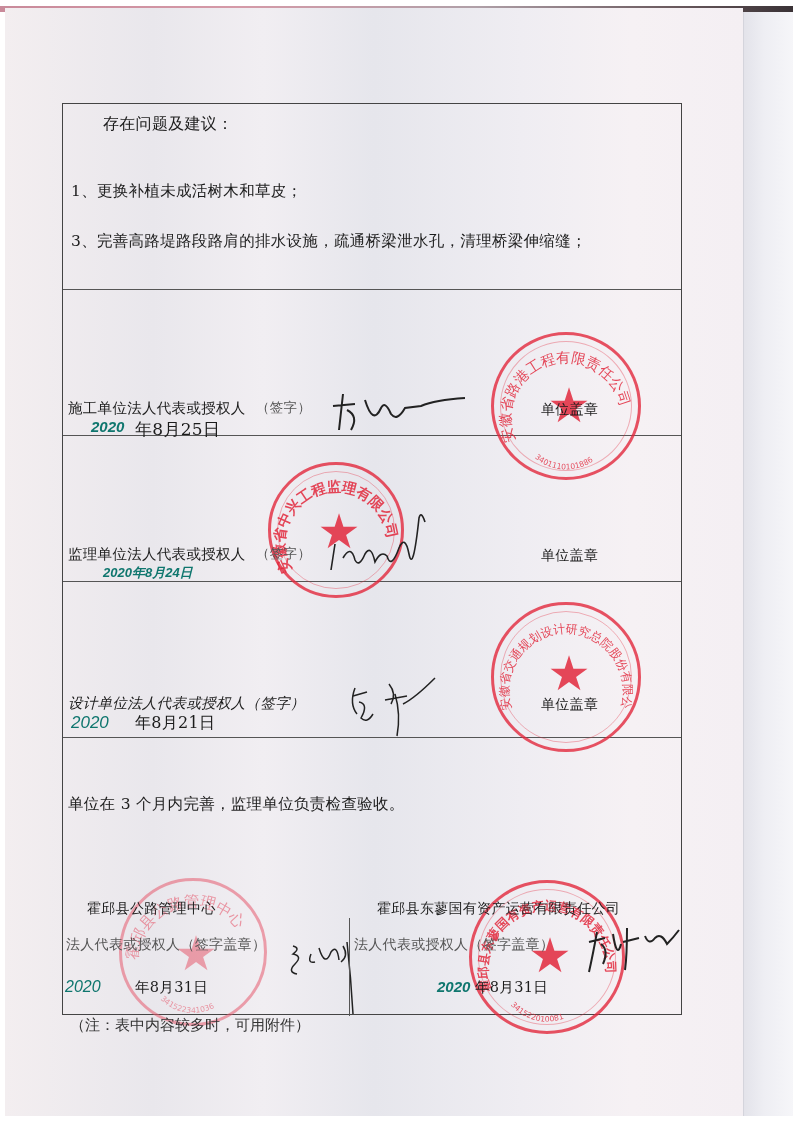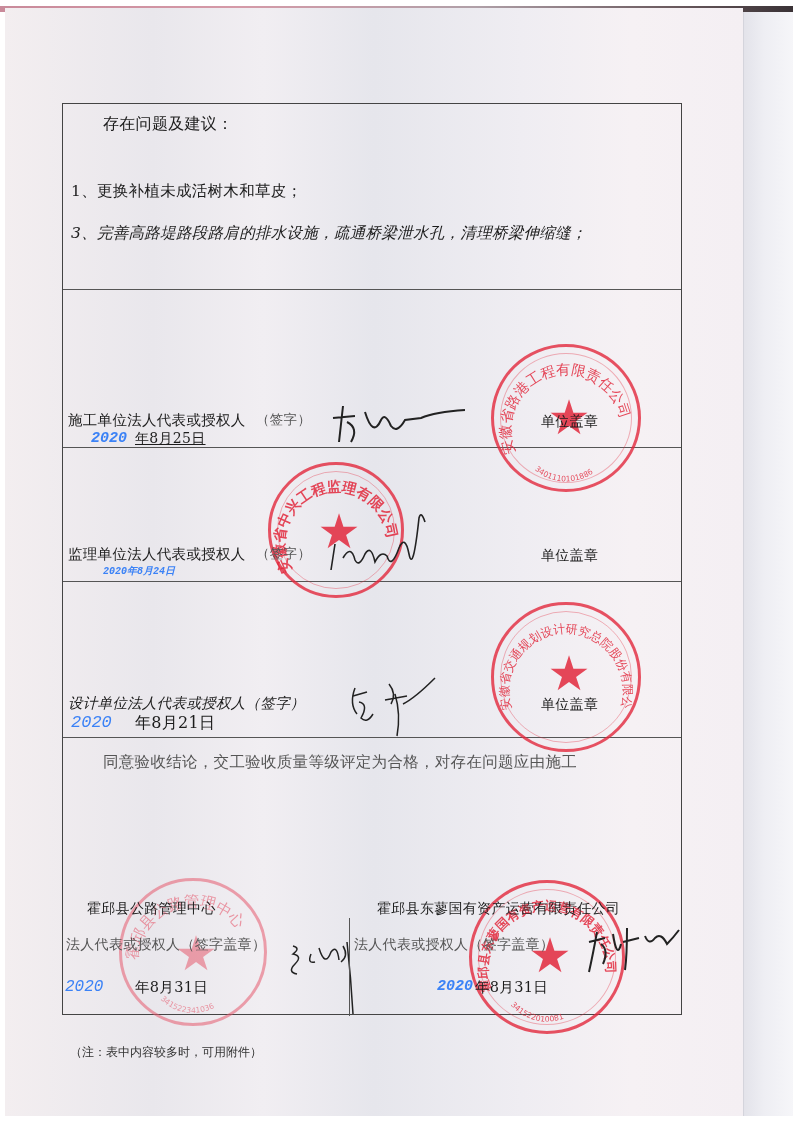--- a/index.html
+++ b/index.html
@@ -22,49 +22,49 @@
     border-left:1px solid #d4d4dc;
   }
   .table {
     position:absolute; left:62px; top:103px; width:620px; height:912px;
     border:1.5px solid #444; box-sizing:border-box;
   }
   .row { position:absolute; left:0; width:100%; border-bottom:1.3px solid #555; box-sizing:border-box; }
   .row.last { border-bottom:none; }
   .txt { position:absolute; color:#1c1c1c; font-size:15.5px; white-space:nowrap; letter-spacing:0.3px; }
   .txt.gray { color:#555; }
-  .hand { position:absolute; color:#3b82f6; font-family:Liberation Mono, monospace; font-style:italic; font-size:15px; white-space:nowrap; }
+  .hand { position:absolute; color:#0f766e; font-family:Liberation Sans, sans-serif; font-style:italic; font-size:15px; white-space:nowrap; }
   .stamp { position:absolute; border-radius:50%; border:3px solid rgba(226,40,60,0.8); box-sizing:border-box; }
   .stamp .inner-ring { position:absolute; inset:6px; border-radius:50%; border:0.8px solid rgba(226,40,60,0.35); }
   .stamp svg { position:absolute; left:0; top:0; width:100%; height:100%; overflow:visible; }
   .star { position:absolute; color:rgba(226,40,60,0.85); font-size:48px; line-height:1; transform:translate(-50%,-50%); }
   .sig { position:absolute; }
-  .note { position:absolute; left:70px; top:1044px; font-size:12px; color:#333; }
+  .note { position:absolute; left:70px; top:1016px; font-size:15px; color:#333; }
   .vline { position:absolute; width:1.3px; background:#555; }
 </style>
 </head>
 <body>
 
 <div class="top-edge"></div>
 <div class="page"></div>
 <div class="right-strip"></div>
 
 <div class="table">
 
   <div class="row" style="top:0;height:186px;">
     <div class="txt" style="left:40px;top:10px;font-size:16px;">存在问题及建议：</div>
     <div class="txt" style="left:8px;top:77px;">1、更换补植未成活树木和草皮；</div>
-    <div class="txt" style="left:8px;top:119px;font-style:italic;">3、完善高路堤路段路肩的排水设施，疏通桥梁泄水孔，清理桥梁伸缩缝；</div>
+    <div class="txt" style="left:8px;top:127px;">3、完善高路堤路段路肩的排水设施，疏通桥梁泄水孔，清理桥梁伸缩缝；</div>
   </div>
 
-  <div class="row" style="top:198px;height:146px;">
+  <div class="row" style="top:186px;height:146px;">
     <div class="txt" style="left:5px;top:109px;font-size:14.5px;">施工单位法人代表或授权人</div>
     <div class="txt gray" style="left:193px;top:109px;font-size:13.5px;">（签字）</div>
     <div class="hand" style="left:28px;top:128px;font-weight:bold;">2020</div>
-    <div class="txt" style="left:72px;top:128px;font-size:14px;text-decoration:underline;">年8月25日</div>
+    <div class="txt" style="left:72px;top:128px;font-size:17px;">年8月25日</div>
     <svg class="sig" style="left:262px;top:96px;" width="150" height="50">
       <path d="M8 20 L30 18 M18 8 L14 44 M22 24 Q34 30 26 44 M40 14 Q48 40 56 22 Q60 14 66 28 Q72 36 80 22 L96 20 Q110 14 140 12" stroke="#222" stroke-width="2" fill="none"></path>
     </svg>
     <div class="stamp" style="left:428px;top:42px;width:150px;height:148px;">
       <div class="inner-ring"></div>
       <svg viewBox="0 0 150 148">
         <defs>
             <path id="arc1" d="M22 110 A58 58 0 1 1 128 110"></path>
           </defs>
         <text font-size="15" fill="rgba(226,40,60,0.85)" font-family="DejaVu Sans,sans-serif"><textPath href="#arc1">安徽省路港工程有限责任公司</textPath></text>
@@ -84,21 +84,21 @@
       <svg viewBox="0 0 136 136">
         <defs>
             <path id="arc2" d="M22 110 A54 54 0 1 1 114 110"></path>
           </defs>
         <text font-size="15" fill="rgba(226,40,60,0.85)" font-family="DejaVu Sans,sans-serif" font-weight="bold"><textPath href="#arc2">安徽省中兴工程监理有限公司</textPath></text>
       </svg>
       <div class="star" style="left:68px;top:66px;">★</div>
     </div>
     <div class="txt" style="left:5px;top:109px;font-size:14.5px;">监理单位法人代表或授权人</div>
     <div class="txt gray" style="left:193px;top:109px;font-size:13.5px;">（签字）</div>
-    <div class="hand" style="left:40px;top:128px;font-weight:bold;font-size:10px;">2020年8月24日</div>
+    <div class="hand" style="left:40px;top:128px;font-weight:bold;font-size:13px;">2020年8月24日</div>
     <svg class="sig" style="left:262px;top:68px;" width="130" height="80">
       <path d="M10 40 L6 66 M18 54 Q26 40 30 56 Q34 64 40 50 Q46 40 50 58 Q56 46 62 52 Q66 66 74 44 Q80 30 84 50 Q88 70 94 14 Q96 6 100 18" stroke="#222" stroke-width="1.6" fill="none"></path>
     </svg>
     <div class="txt" style="left:478px;top:111px;font-size:14px;">单位盖章</div>
   </div>
 
   <div class="row" style="top:478px;height:156px;">
     <div class="txt" style="left:5px;top:112px;font-size:14.5px;font-style:italic;">设计单位法人代表或授权人（签字）</div>
     <div class="hand" style="left:8px;top:131px;font-size:17px;">2020</div>
     <div class="txt" style="left:72px;top:131px;font-size:16px;">年8月21日</div>
@@ -112,21 +112,21 @@
             <path id="arc3" d="M18 108 A60 60 0 1 1 132 108"></path>
           </defs>
         <text font-size="12.5" fill="rgba(226,40,60,0.85)" font-family="DejaVu Sans,sans-serif"><textPath href="#arc3">安徽省交通规划设计研究总院股份有限公司</textPath></text>
       </svg>
       <div class="star" style="left:75px;top:68px;">★</div>
     </div>
     <div class="txt" style="left:478px;top:114px;font-size:14px;">单位盖章</div>
   </div>
 
   <div class="row last" style="top:634px;height:278px;">
-    <div class="txt gray" style="left:40px;top:14px;">同意验收结论，交工验收质量等级评定为合格，对存在问题应由施工</div>
+    <div class="txt" style="left:5px;top:56px;">单位在 3 个月内完善，监理单位负责检查验收。</div>
 
     <div class="stamp" style="left:56px;top:140px;width:148px;height:148px;border-color:rgba(230,90,110,0.55);">
       <svg viewBox="0 0 148 148">
         <defs>
             <path id="arc4" d="M22 110 A58 58 0 1 1 126 110"></path>
           </defs>
         <text font-size="16" fill="rgba(230,90,110,0.6)" font-family="DejaVu Sans,sans-serif"><textPath href="#arc4" startOffset="12%">霍邱县公路管理中心</textPath></text>
         <defs>
             <path id="arc4b" d="M34 116 A48 48 0 0 0 114 116"></path>
           </defs>

